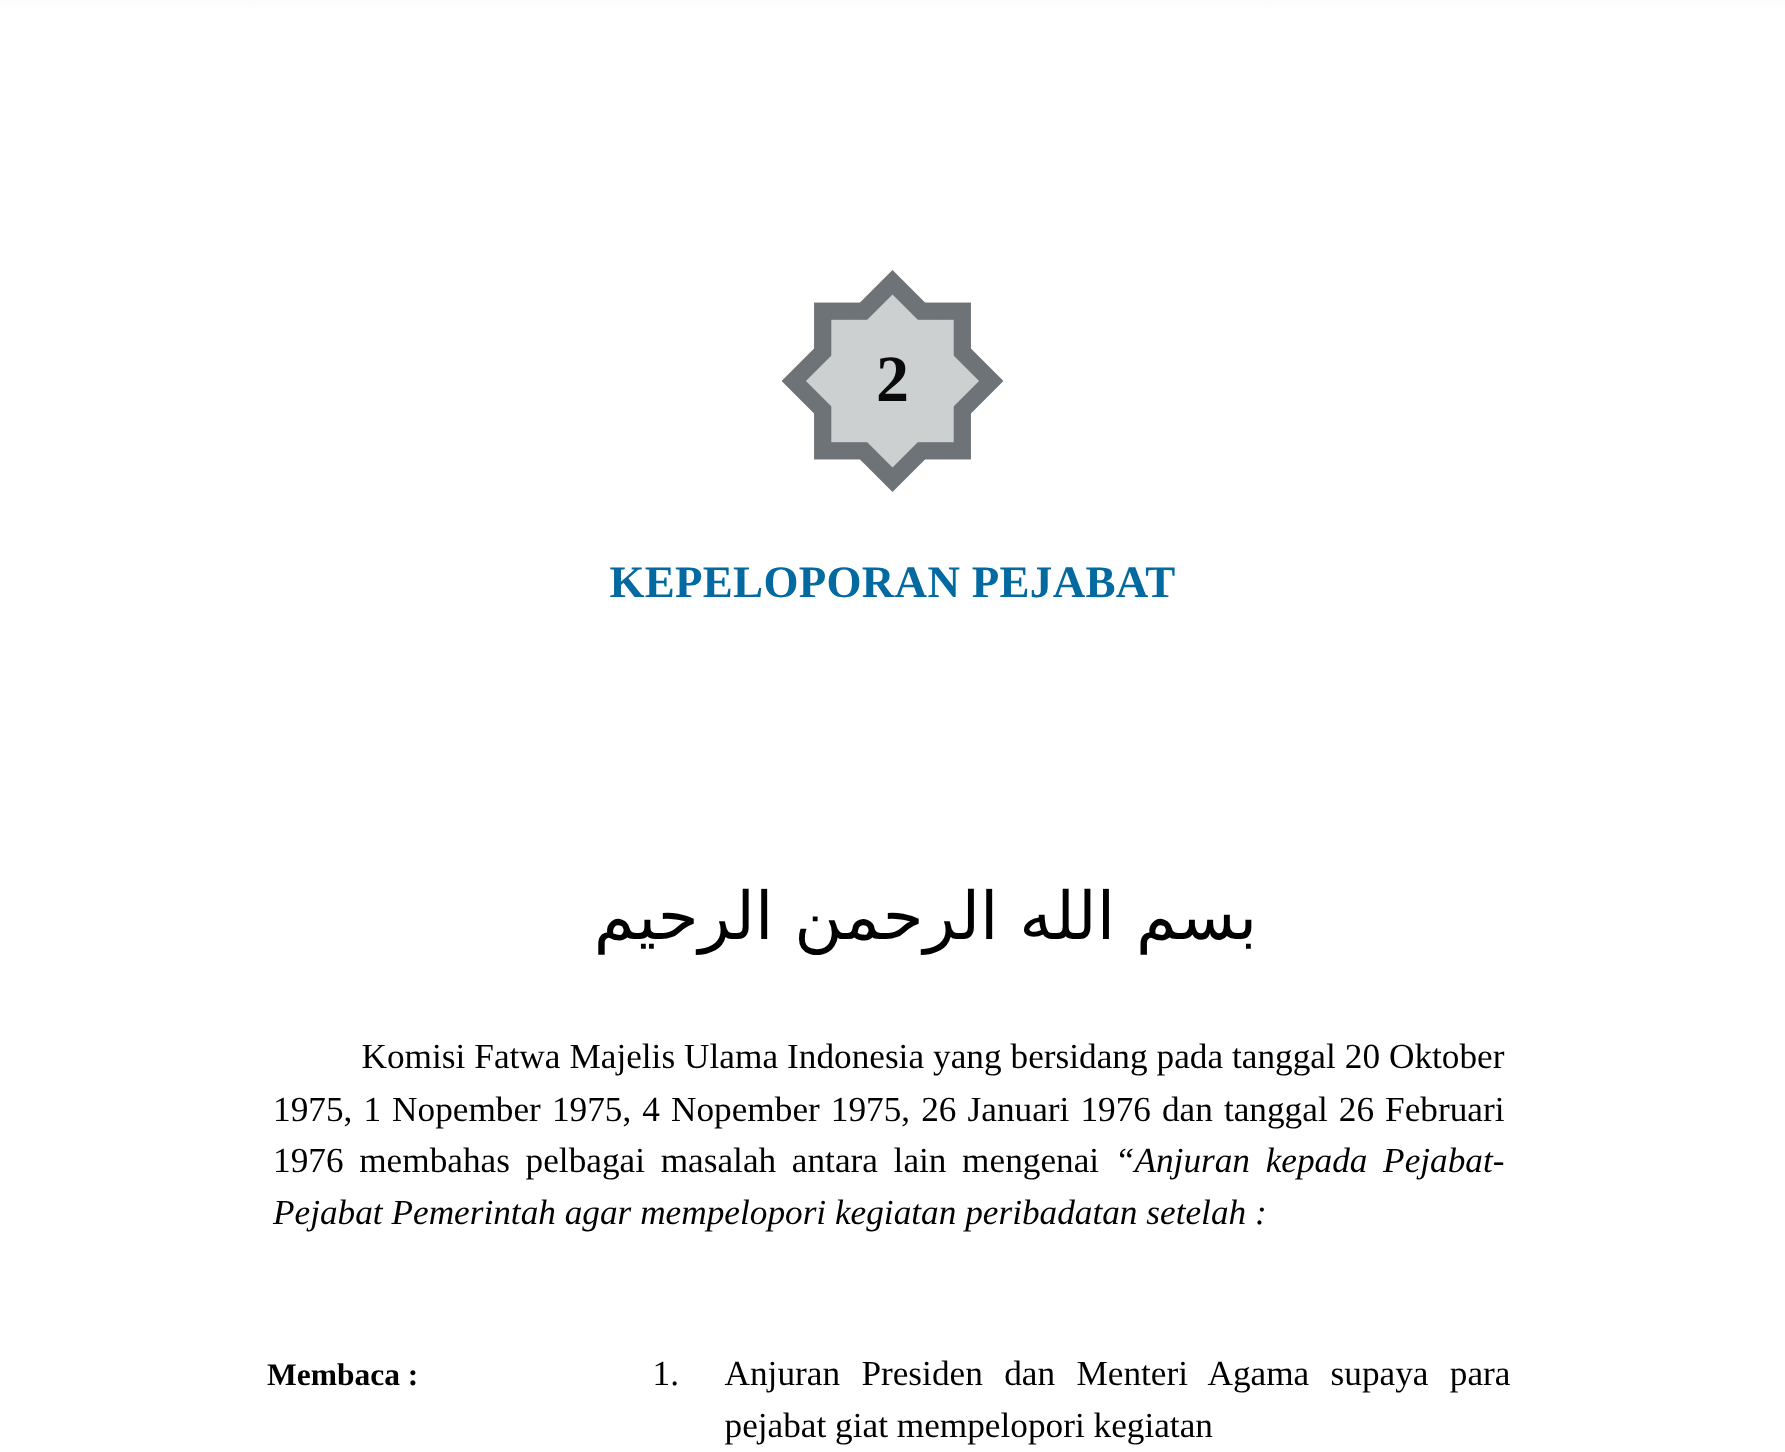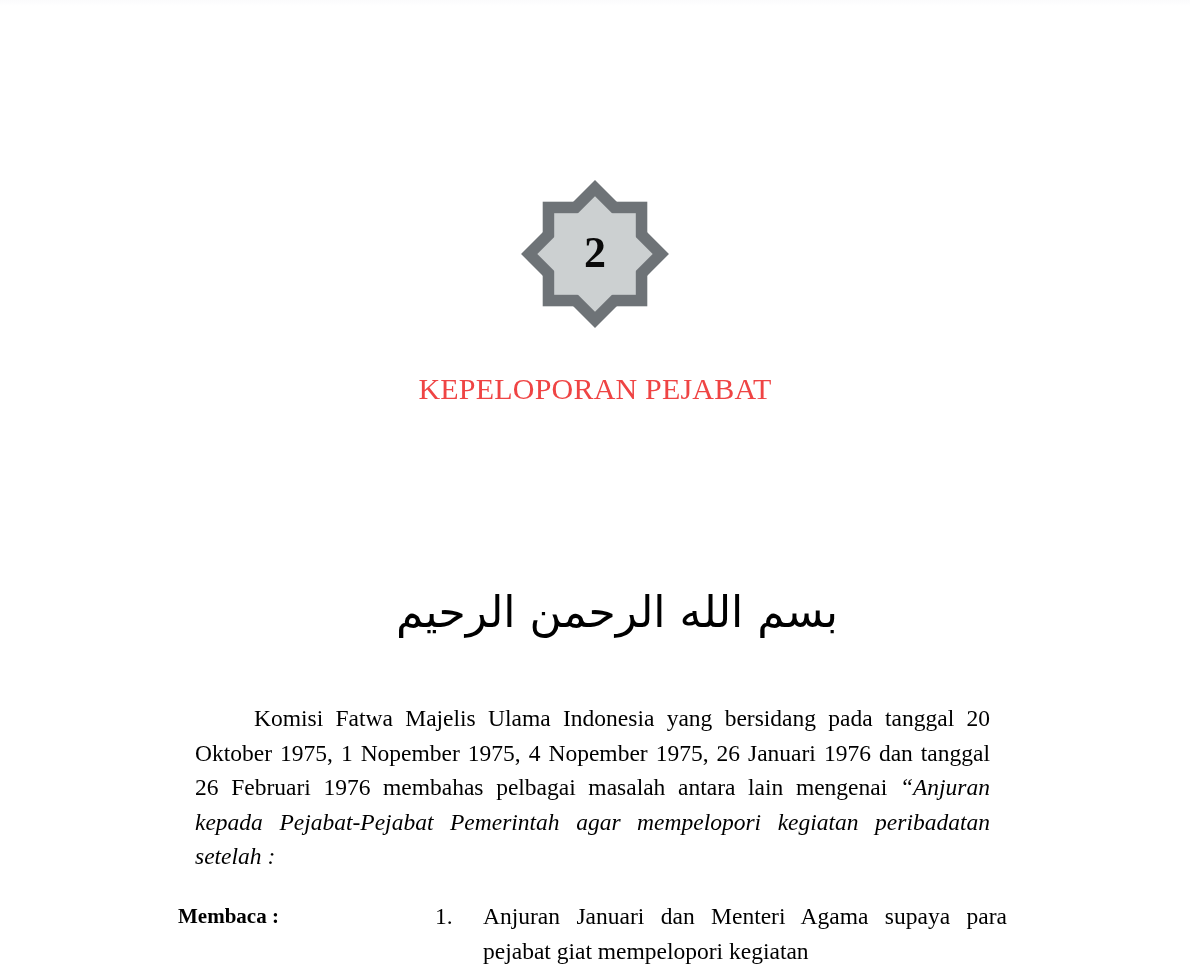--- a/index.html
+++ b/index.html
@@ -66,25 +66,25 @@
   }
 
   
   .chapter-title {
     position: absolute;
     left: 0;
     right: 0;
     top: 352px;
     text-align: center;
     font-family: "Liberation Serif", "DejaVu Serif", serif;
-    font-weight: normal;
+    font-weight: bold;
     font-size: 30px;
     line-height: 34px;
     letter-spacing: 0.2px;
-    color: #ef4444;
+    color: #0369a1;
   }
   .chapter-title .t-line {
     display: block;
     white-space: nowrap;
   }
 
   
   .basmala {
     position: absolute;
     left: 0;
@@ -108,21 +108,21 @@
   }
 
   
   .body-col {
     position: absolute;
     left: 178px;
     top: 684px;
     width: 829px;
   }
   .intro-par {
-    margin: 17px;
+    margin: 4px;
     text-align: justify;
     text-justify: inter-word;
     text-indent: 59px;
     font-size: 23.5px;
     line-height: 34.6px;
     color: #000;
     hyphens: none;
   }
   .intro-par .quoted {
     font-style: italic;
@@ -211,17 +211,17 @@
   <div class="body-col">
     <p class="intro-par">
       <span>Komisi Fatwa Majelis Ulama Indonesia yang bersidang pada tanggal 20 Oktober 1975, 1 Nopember 1975, 4 Nopember 1975, 26 Januari 1976 dan tanggal 26 Februari 1976 membahas pelbagai masalah antara lain mengenai </span><span class="quoted">“Anjuran kepada Pejabat-Pejabat Pemerintah agar mempelopori kegiatan peribadatan setelah :</span>
     </p>
   </div>
 
   <div class="membaca-block">
     <div class="membaca-label">Membaca :</div>
     <div class="membaca-list">
       <div class="item-num">1.</div>
-      <div class="item-text">Anjuran Januari dan Menteri Agama supaya para pejabat giat mempelopori kegiatan</div>
+      <div class="item-text">Anjuran Presiden dan Menteri Agama supaya para pejabat giat mempelopori kegiatan</div>
     </div>
   </div>
 
 </div>
 
 </body></html>

